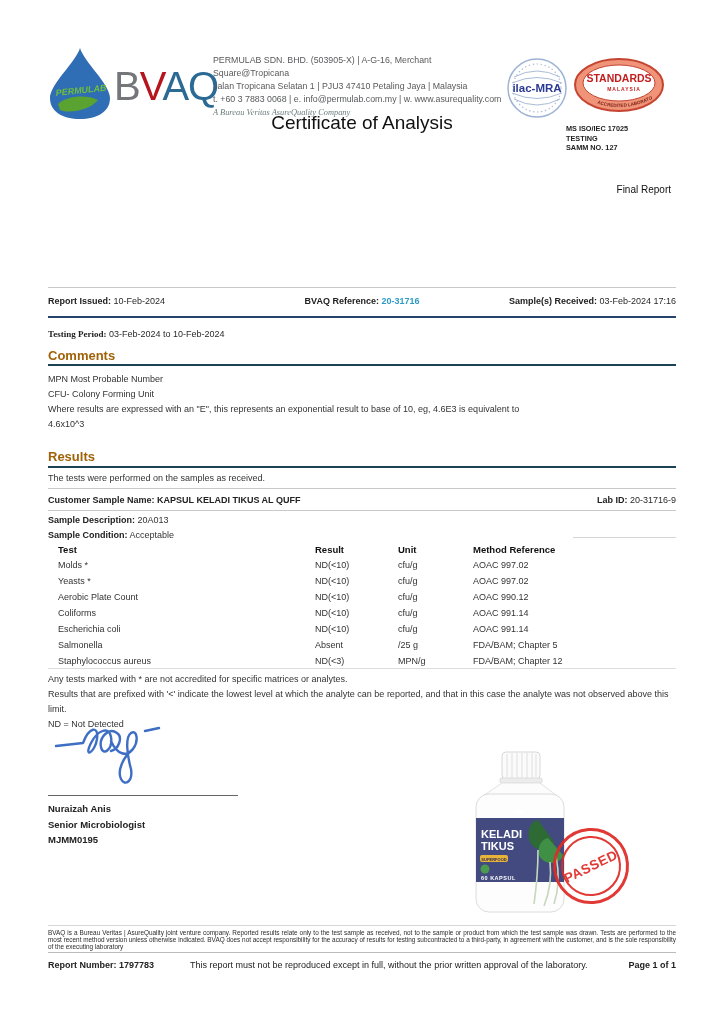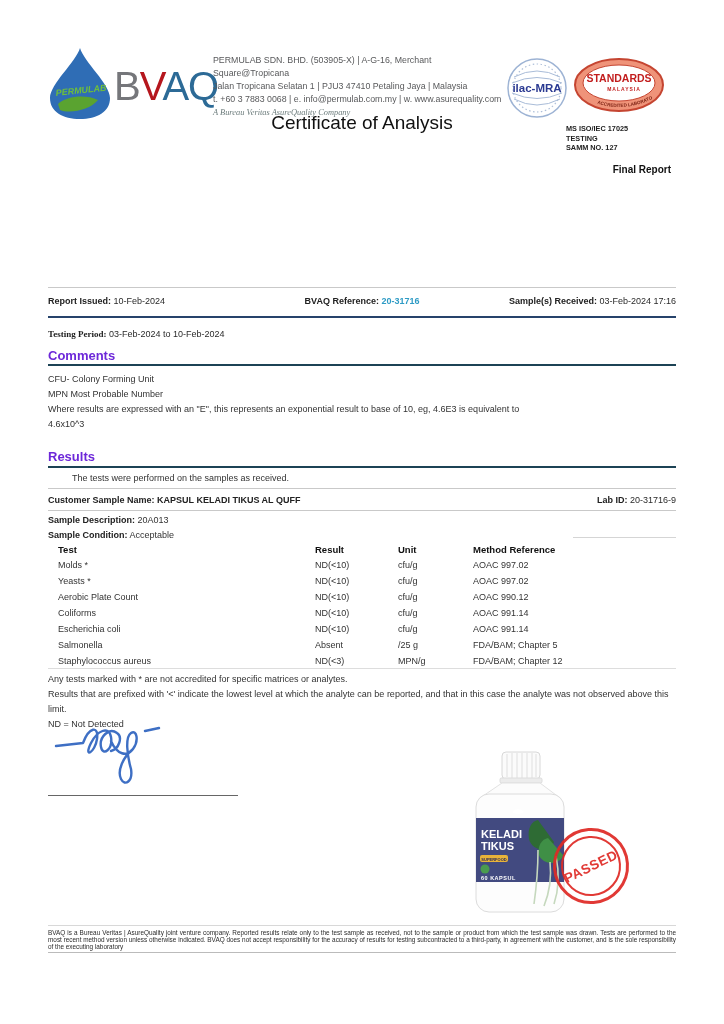--- a/index.html
+++ b/index.html
@@ -2,31 +2,31 @@
 <html><head>
 <meta charset="utf-8">
 <style>
   html,body{margin:0;padding:0;background:#e8e8e8;}
   .page{position:relative;width:724px;height:1024px;background:#ffffff;margin:0 auto;
         font-family:"Liberation Sans", sans-serif;color:#2a2a2a;overflow:hidden;}
   .abs{position:absolute;}
   .rule-light{position:absolute;height:1px;background:#c9c9c9;}
   .rule-navy{position:absolute;height:2px;background:#26436b;}
   .rule-teal{position:absolute;height:2px;background:#1c4355;}
-  .section-h{position:absolute;font-size:13px;font-weight:bold;color:#6d28d9;}
+  .section-h{position:absolute;font-size:13px;font-weight:bold;color:#a16207;}
   .body-txt{font-size:9px;color:#333;}
   .lbl{font-weight:bold;color:#222;}
   .company{font-size:8.8px;color:#58595b;line-height:13px;}
   .tagline{font-family:"Liberation Serif", serif;font-style:italic;font-size:8.4px;color:#6b7b7b;}
   .brand{font-size:40px;letter-spacing:-1px;font-weight:400;line-height:40px;}
   .brand .b{color:#75767a;}
   .brand .v{color:#b5161d;}
   .brand .aq{color:#2c6a96;}
   .title{position:absolute;left:0;right:0;text-align:center;font-size:19px;color:#101010;}
-  .final-report{position:absolute;right:53px;font-size:10px;font-weight:bold;color:#111;}
+  .final-report{position:absolute;right:53px;font-size:10px;font-weight:normal;color:#111;margin-top:20px;}
   .accred{position:absolute;text-align:left;font-size:7.3px;font-weight:bold;color:#222;line-height:9.5px;}
   .info-row span{font-size:9px;}
   .tbl-row{position:relative;height:16px;}
   .tbl-row span{position:absolute;top:0;font-size:9px;color:#333;white-space:nowrap;}
   .c0{left:10px;} .c1{left:267px;} .c2{left:350px;} .c3{left:425px;}
   .tbl-head span{font-weight:bold;color:#111;font-size:9.5px;}
   .notes{line-height:15px;}
   .sig-line{position:absolute;height:1px;background:#666;}
   .sig-name{font-size:9.5px;font-weight:bold;color:#222;line-height:15.5px;}
   .disclaimer{position:absolute;left:48px;right:48px;font-size:6.4px;line-height:7px;
@@ -100,29 +100,29 @@
     <span class="abs" style="right:0;"><span class="lbl">Sample(s) Received:</span><span> 03-Feb-2024 17:16</span></span>
   </div>
   <div class="rule-navy" style="left:48px;right:48px;top:316px;"></div>
   <div class="abs info-row" style="left:48px;top:323px;">
     <span class="lbl" style="font-size:9px;font-family:Liberation Serif, serif;">Testing Period:</span><span style="font-size:9px;"> 03-Feb-2024 to 10-Feb-2024</span>
   </div>
 
   <div class="section-h" style="left:48px;top:348px;">Comments</div>
   <div class="rule-teal" style="left:48px;right:48px;top:364px;"></div>
   <div class="abs body-txt notes" style="left:48px;right:48px;top:372px;">
+    <div>MPN Most Probable Number</div>
     <div>CFU- Colony Forming Unit</div>
-    <div>MPN Most Probable Number</div>
     <div>Where results are expressed with an "E", this represents an exponential result to base of 10, eg, 4.6E3 is equivalent to</div>
     <div>4.6x10^3</div>
   </div>
 
   <div class="section-h" style="left:48px;top:449px;">Results</div>
   <div class="rule-teal" style="left:48px;right:48px;top:466px;"></div>
-  <div class="abs body-txt" style="left:48px;top:473px;margin-left:24px;">The tests were performed on the samples as received.</div>
+  <div class="abs body-txt" style="left:48px;top:473px;">The tests were performed on the samples as received.</div>
 
   <div class="rule-light" style="left:48px;right:48px;top:488px;"></div>
   <div class="abs" style="left:48px;right:48px;top:495px;height:13px;">
     <span class="abs lbl" style="left:0;font-size:9px;"><span>Customer Sample Name:</span><span> KAPSUL KELADI TIKUS AL QUFF</span></span>
     <span class="abs" style="right:0;font-size:9px;"><span class="lbl">Lab ID:</span><span> 20-31716-9</span></span>
   </div>
   <div class="rule-light" style="left:48px;right:48px;top:510px;"></div>
 
   <div class="abs body-txt" style="left:48px;top:515px;">
     <span class="lbl">Sample Description:</span><span> 20A013</span>
@@ -187,20 +187,25 @@
   <div class="abs body-txt notes" style="left:48px;right:40px;top:672px;">
     <div>Any tests marked with * are not accredited for specific matrices or analytes.</div>
     <div>Results that are prefixed with '&lt;' indicate the lowest level at which the analyte can be reported, and that in this case the analyte was not observed above this limit.</div>
     <div>ND = Not Detected</div>
   </div>
 
   <svg class="abs" style="left:48px;top:715px;" width="180" height="80" viewBox="0 0 170 80">
     <path d="M3,31 L30,28 M30,28 C36,12 46,10 44,24 C42,38 30,44 38,28 C44,16 56,10 58,22 C60,34 50,42 48,32 C46,22 56,12 64,18 C70,22 66,34 58,36 M58,26 C64,40 74,42 80,34 C86,26 84,14 78,18 C72,22 74,40 78,54 C80,66 72,72 68,64 C64,56 70,42 80,34 M92,16 L106,13" fill="none" stroke="#3e6fc4" stroke-width="2.4" stroke-linecap="round" stroke-linejoin="round"></path>
   </svg>
   <div class="sig-line" style="left:48px;width:190px;top:795px;"></div>
+  <div class="abs sig-name" style="left:48px;top:801px;">
+    <div>Nuraizah Anis</div>
+    <div>Senior Microbiologist</div>
+    <div>MJMM0195</div>
+  </div>
 
   <svg class="abs" style="left:468px;top:750px;z-index:2;" width="100" height="165" viewBox="0 0 100 165">
     <rect x="34" y="2" width="38" height="27" rx="4" fill="#fbfbfb" stroke="#d8d8d8"></rect>
     <g stroke="#e4e4e4" stroke-width="1.2">
       <line x1="39" y1="4" x2="39" y2="27"></line>
         <line x1="44" y1="3" x2="44" y2="28"></line>
       <line x1="49" y1="3" x2="49" y2="28"></line>
         <line x1="54" y1="3" x2="54" y2="28"></line>
       <line x1="59" y1="3" x2="59" y2="28"></line>
         <line x1="64" y1="3" x2="64" y2="28"></line>
@@ -228,14 +233,19 @@
 
   <div class="stamp">
     <div class="stamp-inner">
       <span class="stamp-text">PASSED</span>
     </div>
   </div>
 
   <div class="rule-light" style="left:48px;right:48px;top:925px;background:#d8d8d8;"></div>
   <div class="disclaimer" style="top:929px;">BVAQ is a Bureau Veritas | AsureQuality joint venture company. Reported results relate only to the test sample as received, not to the sample or product from which the test sample was drawn. Tests are performed to the most recent method version unless otherwise indicated. BVAQ does not accept responsibility for the accuracy of results for testing subcontracted to a third-party, in agreement with the customer, and is the sole responsibility of the executing laboratory</div>
   <div class="rule-light" style="left:48px;right:48px;top:952px;background:#bbbbbb;"></div>
+  <div class="abs" style="left:48px;right:48px;top:960px;height:14px;">
+    <span class="abs footer-txt" style="left:0;font-weight:bold;">Report Number: 1797783</span>
+    <span class="abs footer-txt" style="left:142px;">This report must not be reproduced except in full, without the prior written approval of the laboratory.</span>
+    <span class="abs footer-txt" style="right:0;font-weight:bold;">Page 1 of 1</span>
+  </div>
 
 </div>
 
 </body></html>

